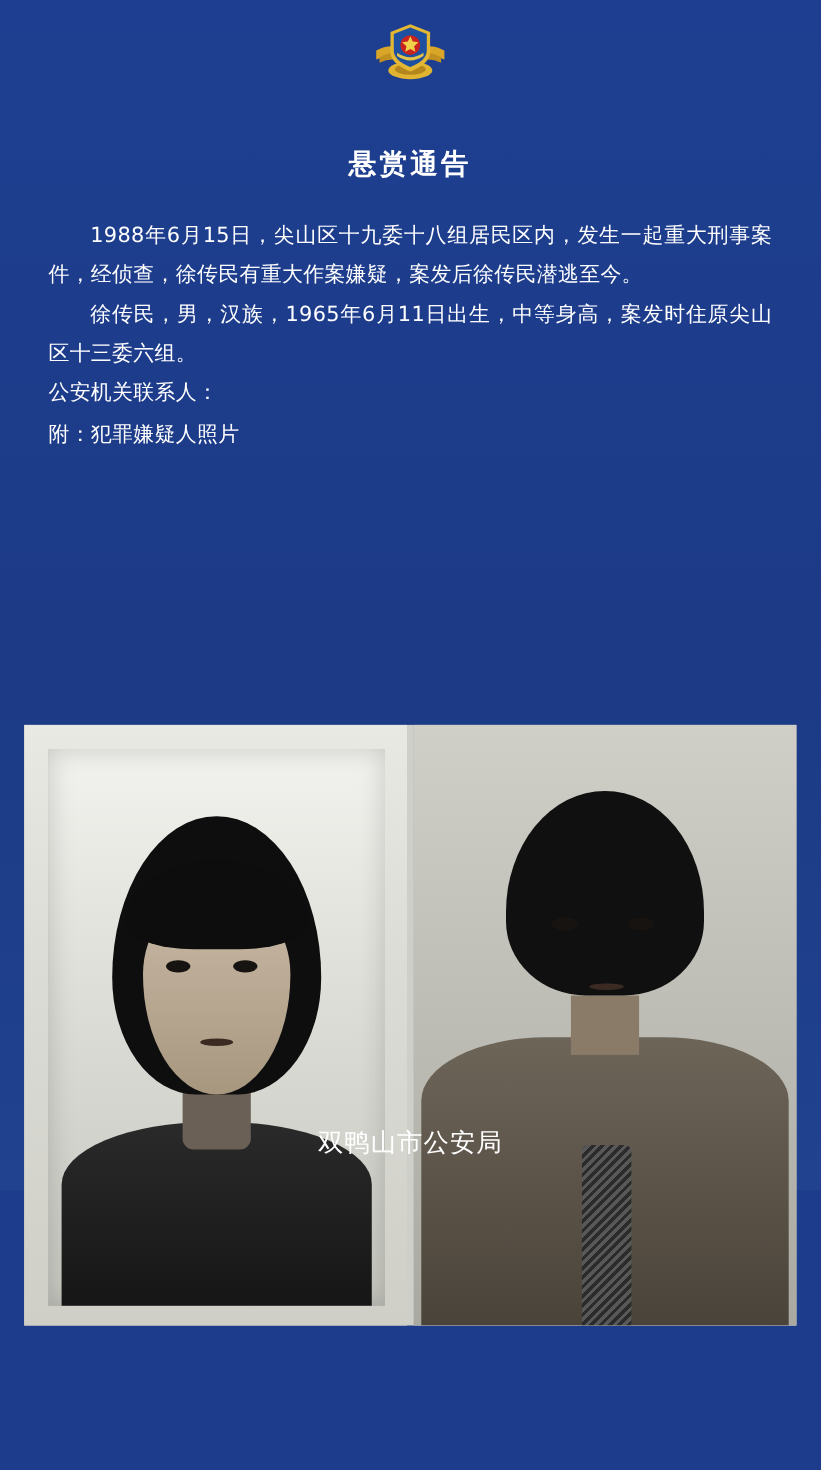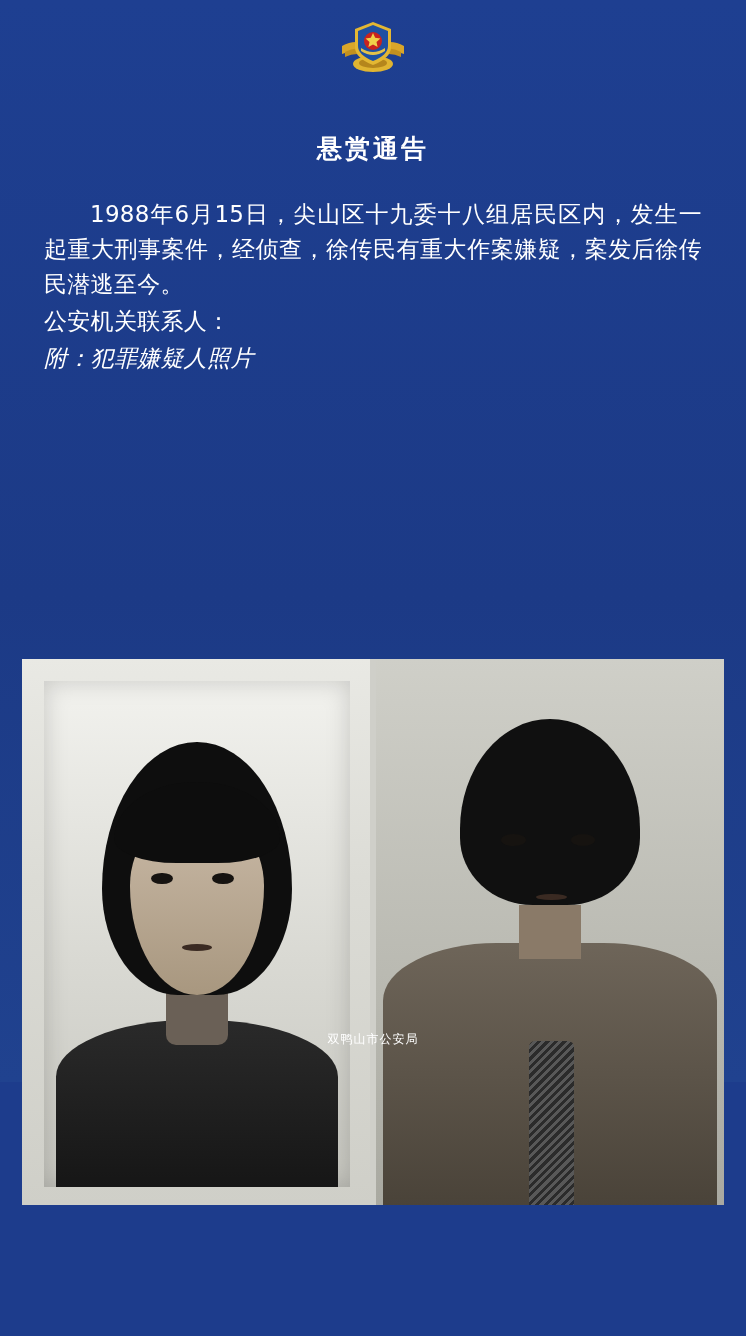--- a/index.html
+++ b/index.html
@@ -41,36 +41,36 @@
     font-size: 25px;
     font-weight: bold;
     letter-spacing: 3px;
     margin-top: 48px;
     font-family: "DejaVu Sans", sans-serif;
   }
 
   
   .body-text {
     margin: 32px 44px 0 44px;
-    font-size: 23px;
+    font-size: 19px;
     line-height: 35px;
     letter-spacing: 0.3px;
     font-family: "DejaVu Sans", sans-serif;
   }
   .body-text p {
     margin: 0 0 2px 0;
     text-align: justify;
     text-justify: inter-ideograph;
   }
   .indent { text-indent: 2em; }
 
-  .contact-line { margin: 0; }
+  .contact-line { margin: 0; font-family: Liberation Mono, monospace; }
   .phones { margin: 0; }
   .phone-gap { display: inline-block; width: 14px; }
-  .attach { margin: 0; font-style: italic; }
+  .attach { margin: 0; }
 
   
   .photos {
     position: absolute;
     left: 22px;
     top: 659px;
     width: 702px;
     height: 546px;
     display: flex;
     gap: 6px;
@@ -178,21 +178,21 @@
     position: absolute; left: 46%; width: 9%; top: 43%; height: 1.2%;
     background: #3a2a22; border-radius: 50%;
   }
 
   
   .footer {
     position: absolute;
     left: 0; right: 0;
     bottom: 26px;
     text-align: center;
-    font-size: 12px;
+    font-size: 23px;
     line-height: 33px;
     font-family: "DejaVu Sans", sans-serif;
   }
   .footer div { letter-spacing: 1px; }
 </style>
 </head>
 <body>
 
 <div class="poster">
 
@@ -214,20 +214,21 @@
         <path d="M37 17 l2.2 4.8 5.2 .6 -3.9 3.6 1.1 5.1 -4.6-2.6 -4.6 2.6 1.1-5.1 -3.9-3.6 5.2-.6 Z" fill="#f0d24a"></path>
         <path d="M25 32 Q37 40 49 32 L49 35 Q37 43 25 35 Z" fill="#e3c24a"></path>
       </svg>
     </div>
   </div>
 
   <div class="title">悬赏通告</div>
 
   <div class="body-text">
     <p class="indent">1988年6月15日，尖山区十九委十八组居民区内，发生一起重大刑事案件，经侦查，徐传民有重大作案嫌疑，案发后徐传民潜逃至今。</p>
+    <p class="indent">徐传民，男，汉族，1965年6月11日出生，中等身高，案发时住原尖山区十三委六组。</p>
     <p class="contact-line">公安机关联系人：</p>
     <p class="attach">附：犯罪嫌疑人照片</p>
   </div>
 
   <div class="photos">
     <div class="photo left">
       <div class="ph-l-bg"></div>
       <div class="ph-l-inner">
         <div class="ph-l-body"></div>
         <div class="ph-l-neck"></div>

